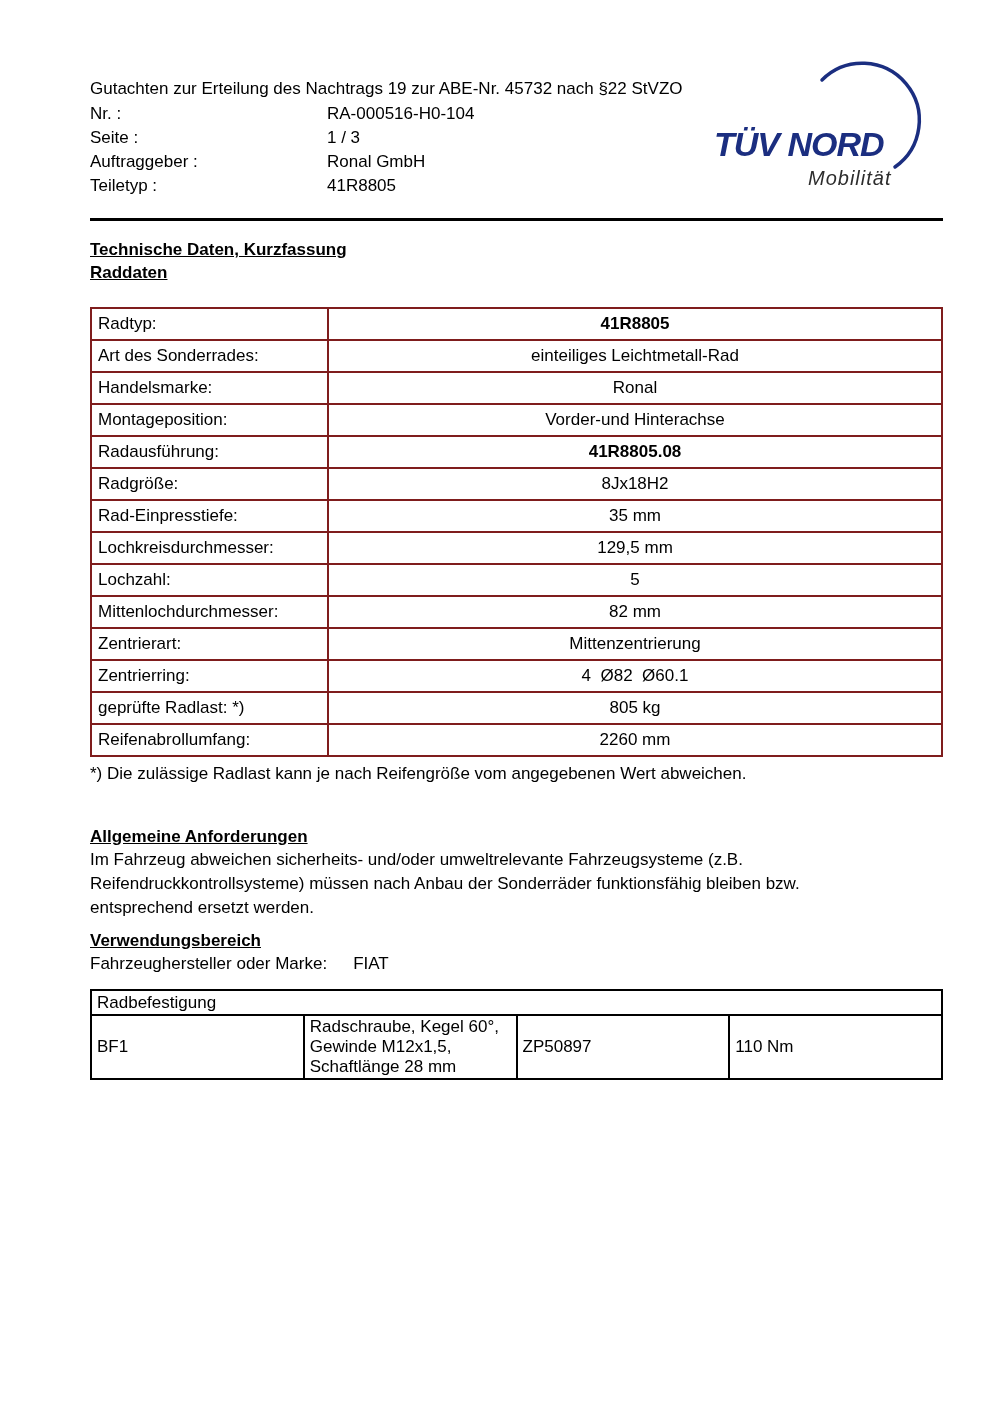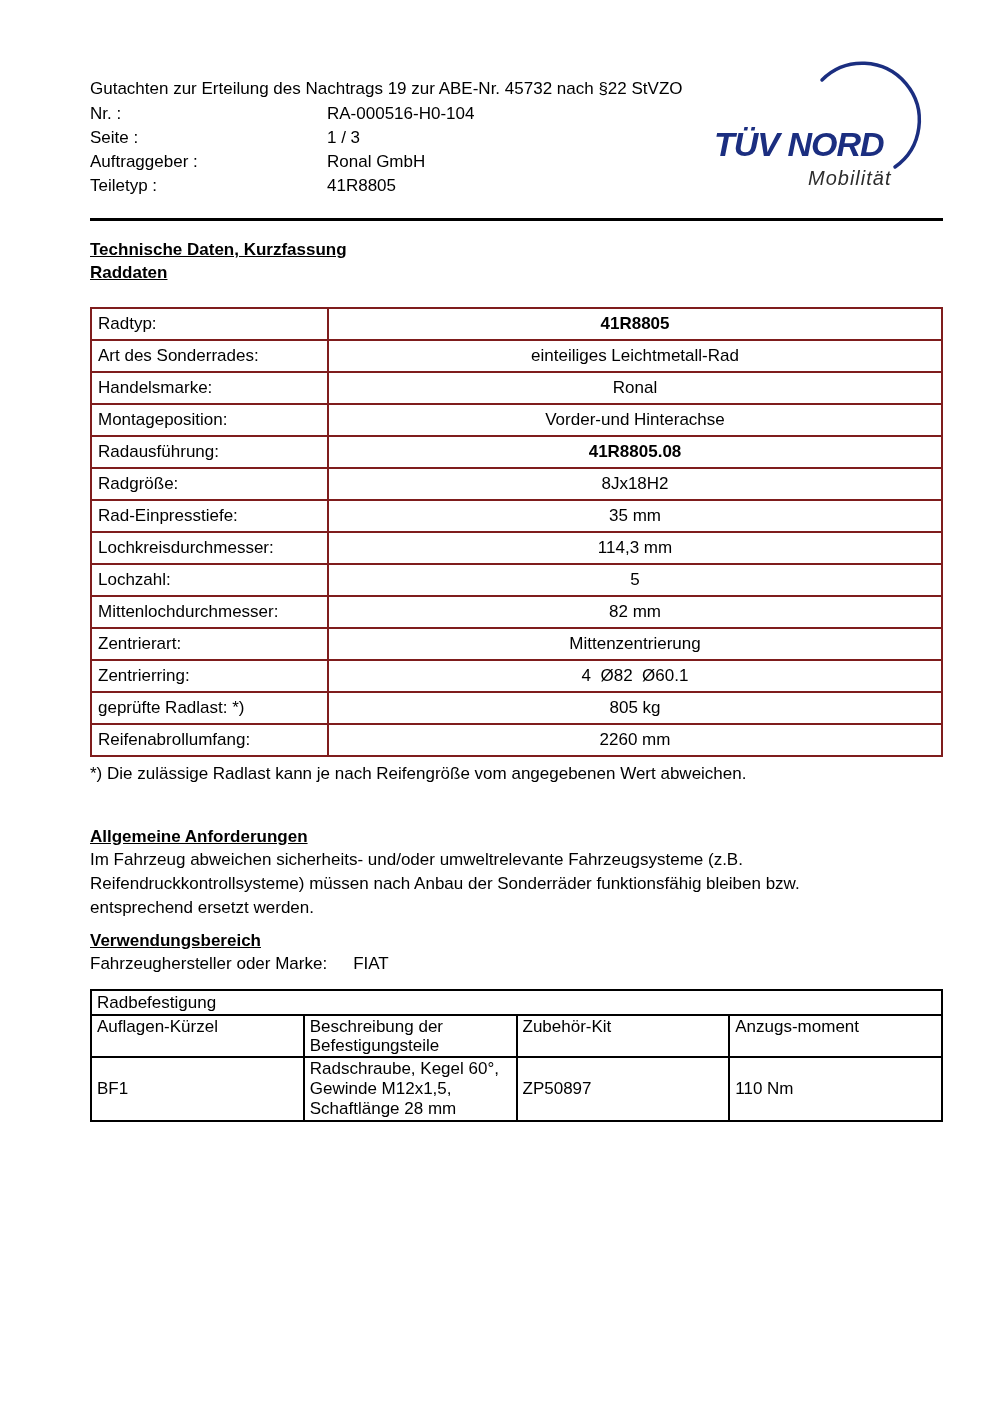--- a/index.html
+++ b/index.html
@@ -131,21 +131,21 @@
       <tr>
         <td class="lbl">Radgröße:</td>
         <td class="val">8Jx18H2</td>
       </tr>
       <tr>
         <td class="lbl">Rad-Einpresstiefe:</td>
         <td class="val">35 mm</td>
       </tr>
       <tr>
         <td class="lbl">Lochkreisdurchmesser:</td>
-        <td class="val">114,3 mm</td>
+        <td class="val">129,5 mm</td>
       </tr>
       <tr>
         <td class="lbl">Lochzahl:</td>
         <td class="val">5</td>
       </tr>
       <tr>
         <td class="lbl">Mittenlochdurchmesser:</td>
         <td class="val">82 mm</td>
       </tr>
       <tr>
@@ -181,26 +181,20 @@
     <div class="usage-line">
       <span>Fahrzeughersteller oder Marke:</span><span class="usage-value">FIAT</span>
     </div>
   </div>
 
   <table class="bef-table">
     <tbody>
       <tr>
         <td class="title-cell" colspan="4">Radbefestigung</td>
       </tr>
-      <tr class="head-row">
-        <th class="col-code">Auflagen-Kürzel</th>
-        <th class="col-desc">Beschreibung der Befestigungsteile</th>
-        <th class="col-kit">Zubehör-Kit</th>
-        <th class="col-torque">Anzugs-moment</th>
-      </tr>
       <tr class="data-row">
         <td>BF1</td>
         <td>Radschraube, Kegel 60°, Gewinde M12x1,5, Schaftlänge 28 mm</td>
         <td>ZP50897</td>
         <td>110 Nm</td>
       </tr>
     </tbody>
   </table>
 
 </div>

